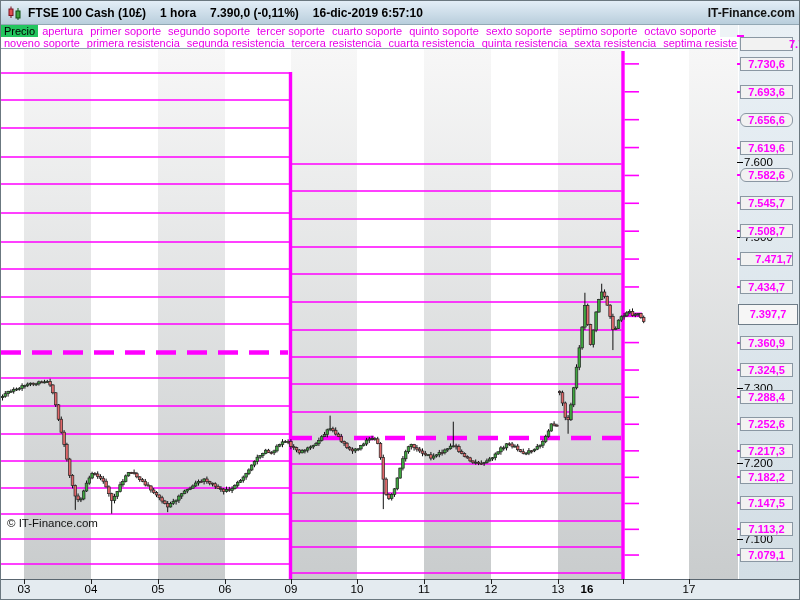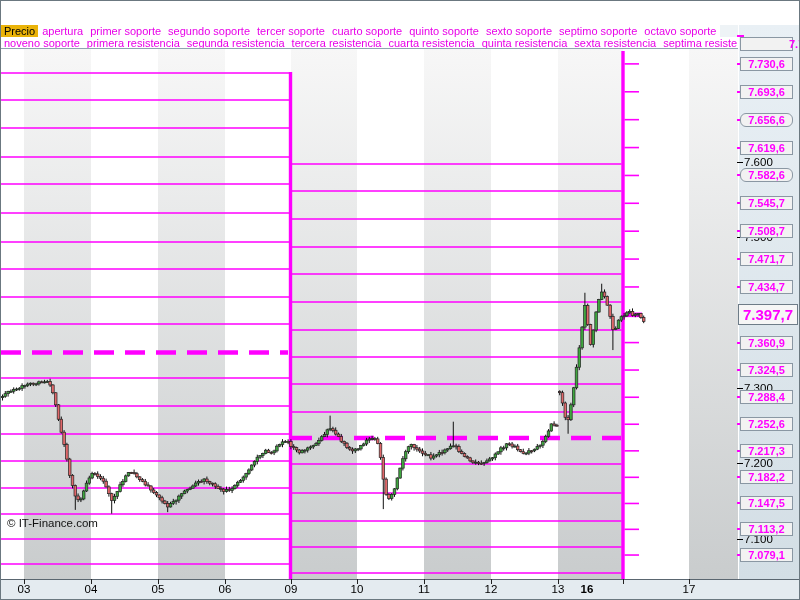--- a/index.html
+++ b/index.html
@@ -12,49 +12,62 @@
     display:flex;align-items:center;padding:0 6px;}
   #header .t{font-size:12px;font-weight:bold;color:#000;margin-right:14px;white-space:nowrap;}
   #brand{margin-left:auto;font-size:12px;font-weight:bold;color:#111;}
   #candle-ico{width:16px;height:16px;margin-right:5px;flex:0 0 auto;}
   
   #tabs{position:absolute;left:0;top:24px;width:737px;height:24px;background:#b6cad7;
     border-bottom:1px solid #8fa4b0;overflow:hidden;}
   .trow{display:flex;height:12px;width:737px;overflow:hidden;}
   .tcell{font-size:11px;line-height:12px;padding:0 3px;color:#e800e8;white-space:nowrap;
     border-right:1px solid #fff;background:#ffffff;cursor:pointer;}
-  .tcell.sel{color:#000;background:#eab308;}
+  .tcell.sel{color:#000;background:#22c55e;}
   .tfill{flex:1;background:#eef3f6;}
   
   #plot{position:absolute;left:0;top:48px;width:737px;height:530px;background:#fff;
     border-right:1px solid #5a6670;}
   #wm{position:absolute;left:6px;top:516px;font-size:11.5px;color:#111;z-index:5;}
   
   #yaxis{position:absolute;left:738px;top:24px;width:62px;height:554px;
     background:linear-gradient(#e9f0f5,#d3dee5);}
   .ylab{position:absolute;left:739px;width:53px;height:14px;z-index:3;
     font-size:11px;font-weight:bold;color:#ff00ff;text-align:center;line-height:13px;
     background:#f2f2f2;border:1px solid #8a97a3;}
   .yblack{position:absolute;left:743px;font-size:11.5px;color:#000;z-index:2;white-space:nowrap;}
   .ytick{position:absolute;left:736px;width:7px;height:2px;background:#ff00ff;z-index:2;}
   .ybtick{position:absolute;left:736px;width:6px;height:1px;background:#000;z-index:1;}
   #pricebox{position:absolute;left:737px;width:60px;height:21px;z-index:4;
-    font-size:15px;font-weight:bold;color:#ff00ff;text-align:center;line-height:19px;
+    font-size:11px;font-weight:bold;color:#ff00ff;text-align:center;line-height:19px;
     background:#f6f6f6;border:1px solid #6e7c88;}
   
   #xaxis{position:absolute;left:0;top:578px;width:800px;height:22px;
     background:#e4ebf0;border-top:1px solid #5a6670;}
   .xlab{position:absolute;top:582px;font-size:11.5px;color:#000;transform:translateX(-50%);}
   .xtick{position:absolute;top:578px;width:1px;height:5px;background:#222;}
 </style>
 </head>
 <body>
 
 <div id="screen">
 
+  <div id="header">
+    <svg id="candle-ico" viewBox="0 0 16 16">
+      <line x1="4" y1="1.5" x2="4" y2="13" stroke="#7a1020" stroke-width="1"></line>
+      <rect x="2" y="4" width="4" height="6.5" fill="#e05050" stroke="#7a1020" stroke-width="1"></rect>
+      <line x1="11" y1="3" x2="11" y2="15" stroke="#0c4f10" stroke-width="1"></line>
+      <rect x="9" y="6" width="4" height="7" fill="#3fa63f" stroke="#0c4f10" stroke-width="1"></rect>
+    </svg>
+    <span class="t">FTSE 100 Cash (10£)</span>
+    <span class="t">1 hora</span>
+    <span class="t">7.390,0 (-0,11%)</span>
+    <span class="t">16-dic-2019 6:57:10</span>
+    <span id="brand">IT-Finance.com</span>
+  </div>
 
   <div id="tabs">
     <div class="trow" id="trow1">
         <div class="tcell sel">Precio</div>
         <div class="tcell">apertura</div>
         <div class="tcell">primer soporte</div>
         <div class="tcell">segundo soporte</div>
         <div class="tcell">tercer soporte</div>
         <div class="tcell">cuarto soporte</div>
         <div class="tcell">quinto soporte</div>
@@ -639,21 +652,21 @@
     <div class="ylab" style="top: 111.678px; border-radius: 6px;">7.656,6</div>
     <div class="ytick" style="top: 145.571px;"></div>
     <div class="ylab" style="top: 139.571px;">7.619,6</div>
     <div class="ytick" style="top: 173.464px;"></div>
     <div class="ylab" style="top: 167.464px; border-radius: 6px;">7.582,6</div>
     <div class="ytick" style="top: 201.282px;"></div>
     <div class="ylab" style="top: 195.282px;">7.545,7</div>
     <div class="ytick" style="top: 229.174px;"></div>
     <div class="ylab" style="top: 223.174px;">7.508,7</div>
     <div class="ytick" style="top: 257.067px;"></div>
-    <div class="ylab" style="top: 251.067px;">7.471,7</div>
+    <div class="ylab" style="top: 251.067px; text-align: right;">7.471,7</div>
     <div class="ytick" style="top: 284.96px;"></div>
     <div class="ylab" style="top: 278.96px;">7.434,7</div>
     <div class="ytick" style="top: 340.595px;"></div>
     <div class="ylab" style="top: 334.595px;">7.360,9</div>
     <div class="ytick" style="top: 368.035px;"></div>
     <div class="ylab" style="top: 362.035px;">7.324,5</div>
     <div class="ytick" style="top: 395.25px;"></div>
     <div class="ylab" style="top: 389.25px;">7.288,4</div>
     <div class="ytick" style="top: 422.238px;"></div>
     <div class="ylab" style="top: 416.238px;">7.252,6</div>

